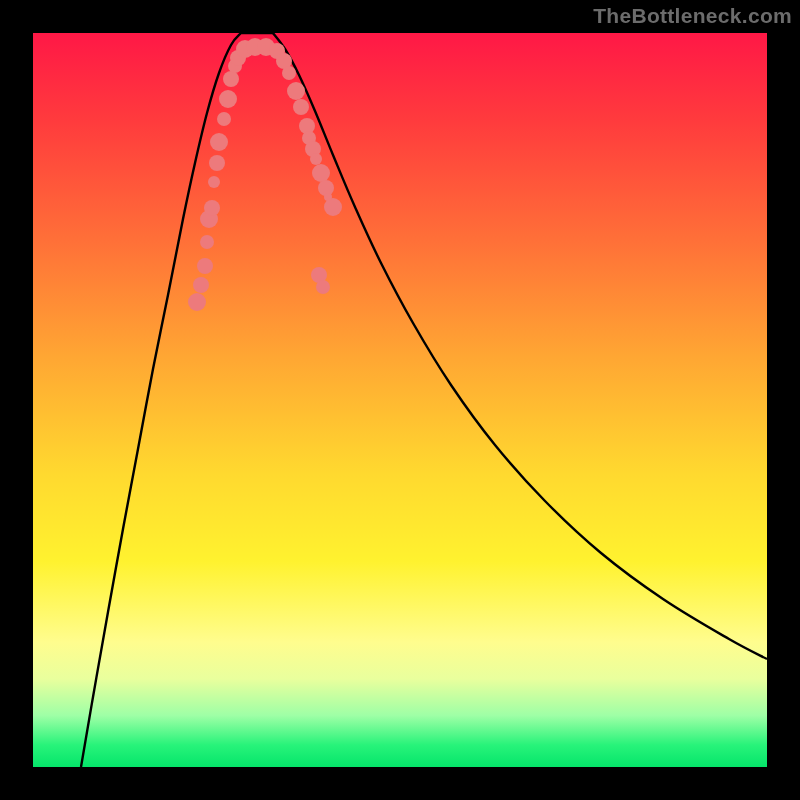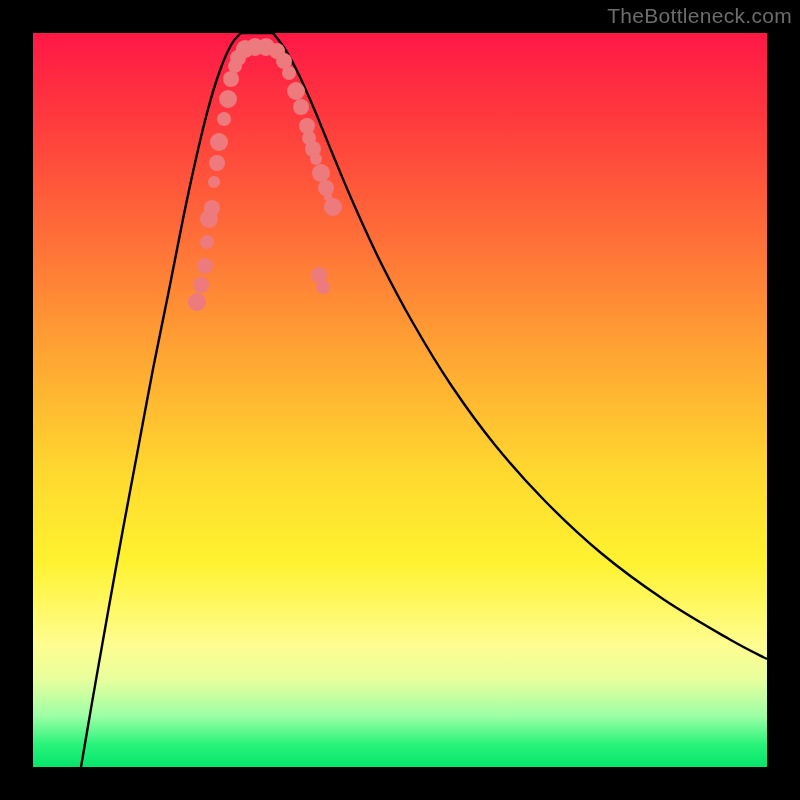--- a/index.html
+++ b/index.html
@@ -49,21 +49,21 @@
     width: 734px;
     height: 734px;
   }
   .watermark {
     position: absolute;
     top: 4px;
     right: 8px;
     color: #6c6c6c;
     font-size: 21px;
     letter-spacing: 0.3px;
-    font-weight: 400;
+    font-weight: 700;
     user-select: none;
   }
 </style>
 </head>
 <body>
 
 <div class="frame">
   <div class="watermark">TheBottleneck.com</div>
 
   <div class="plot-area">

